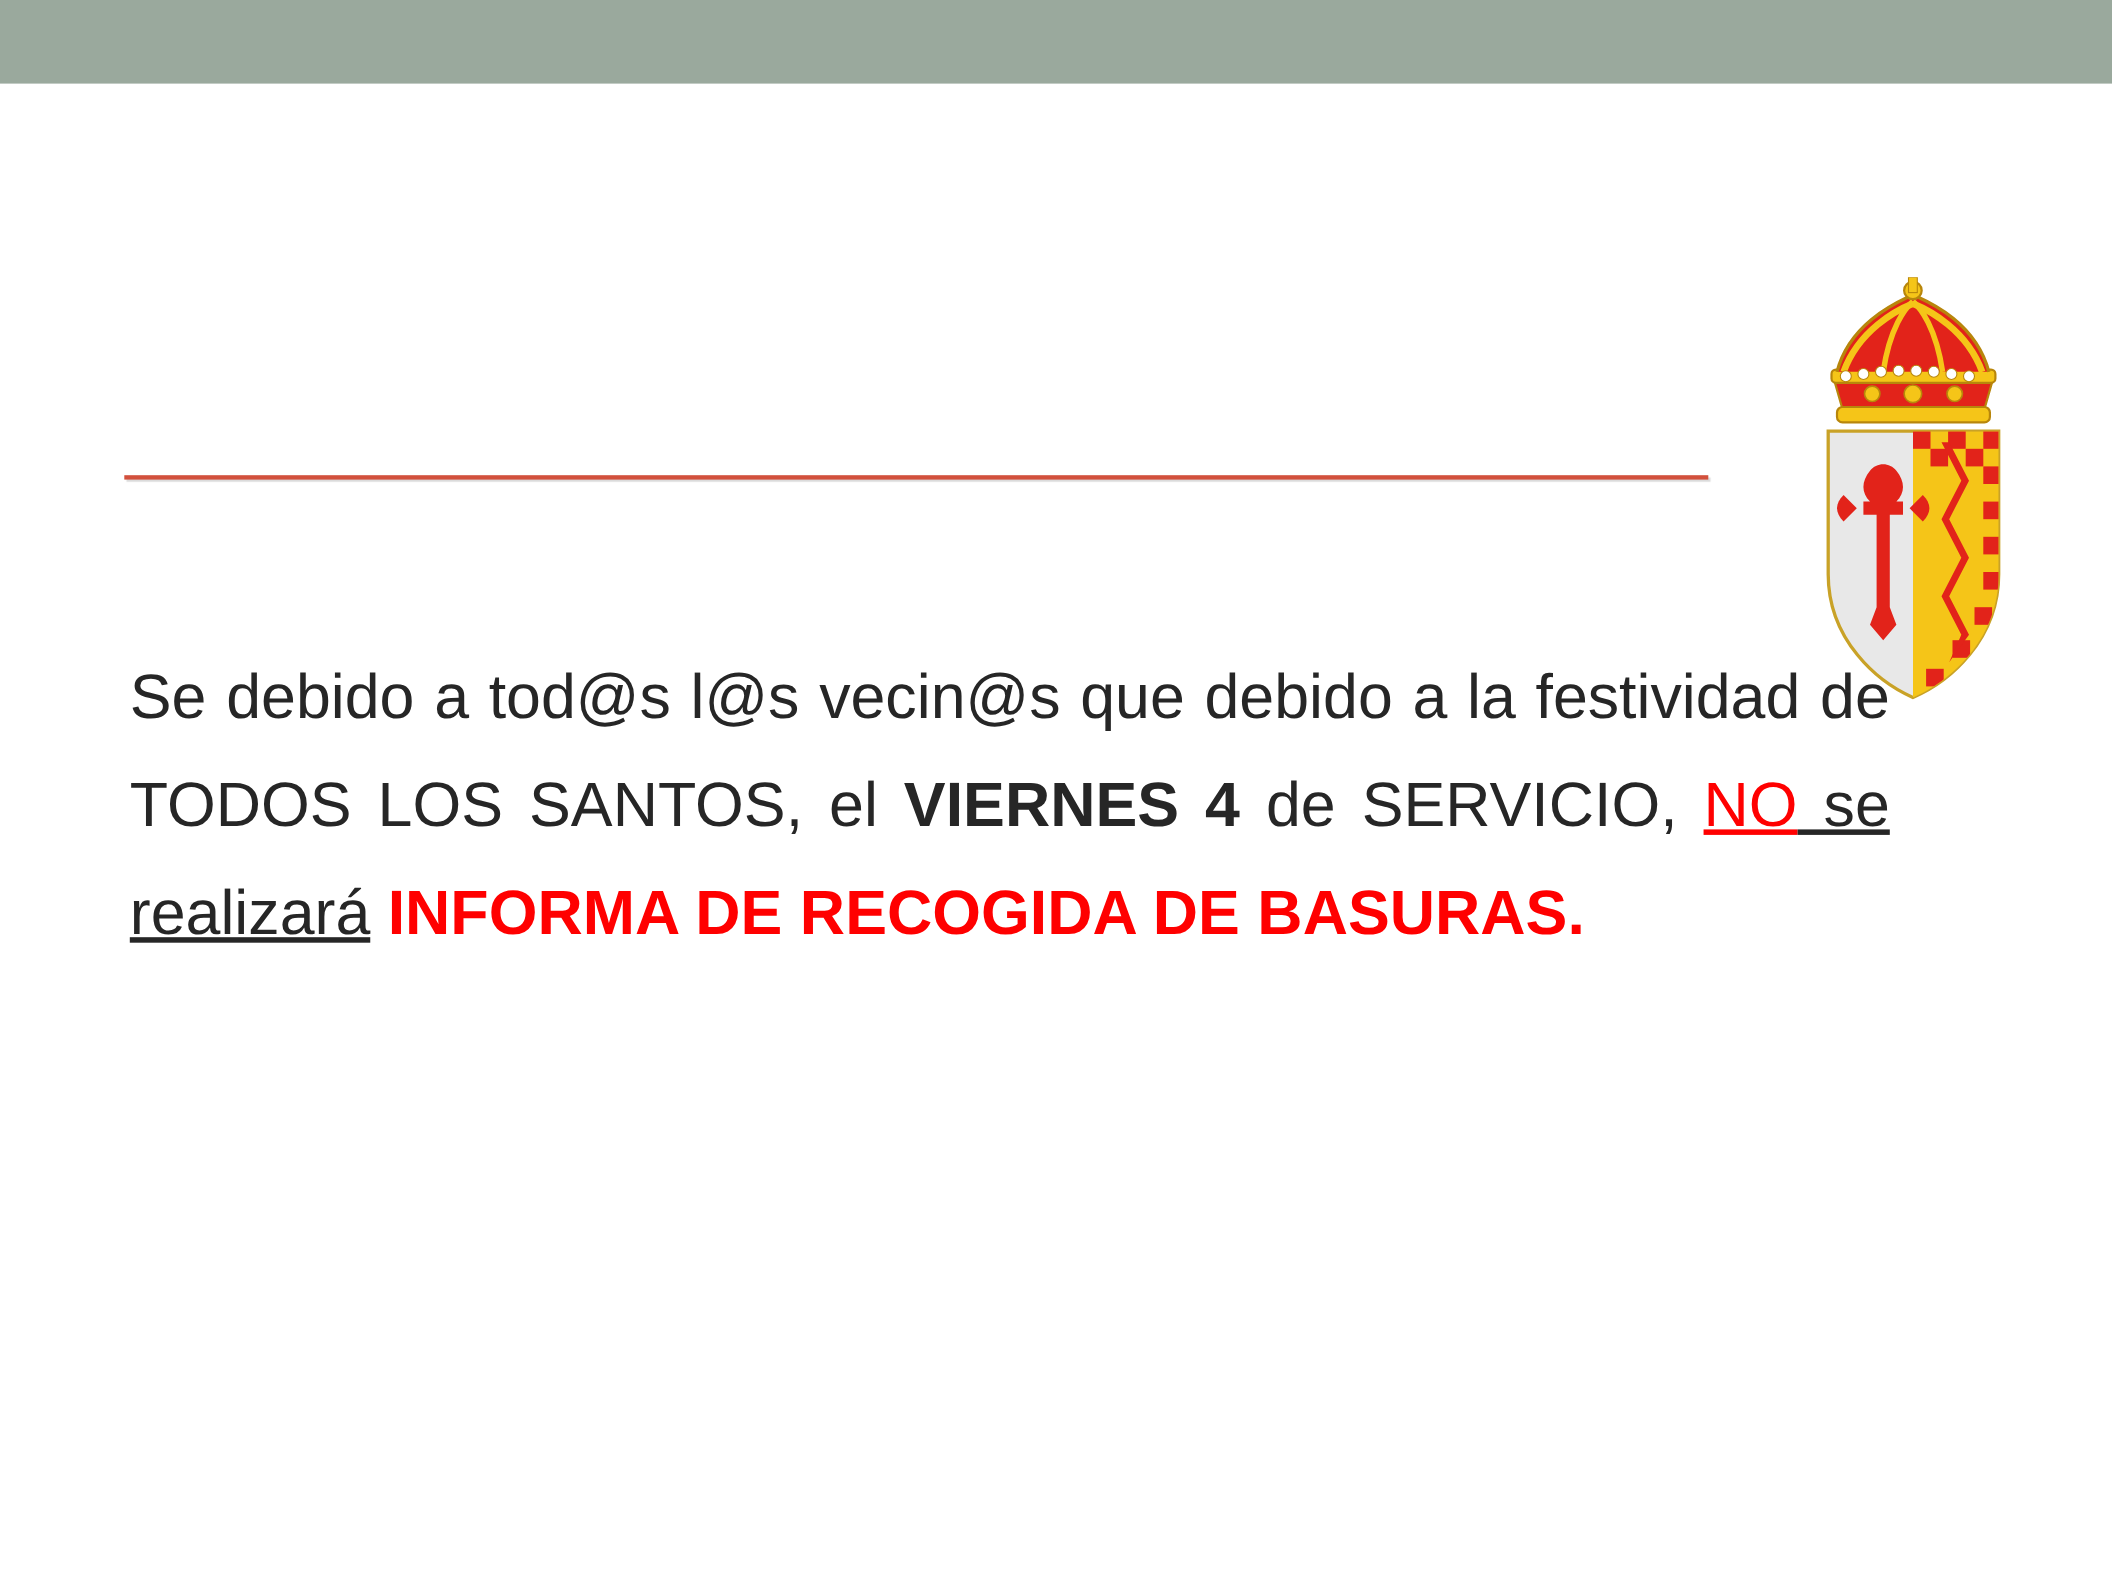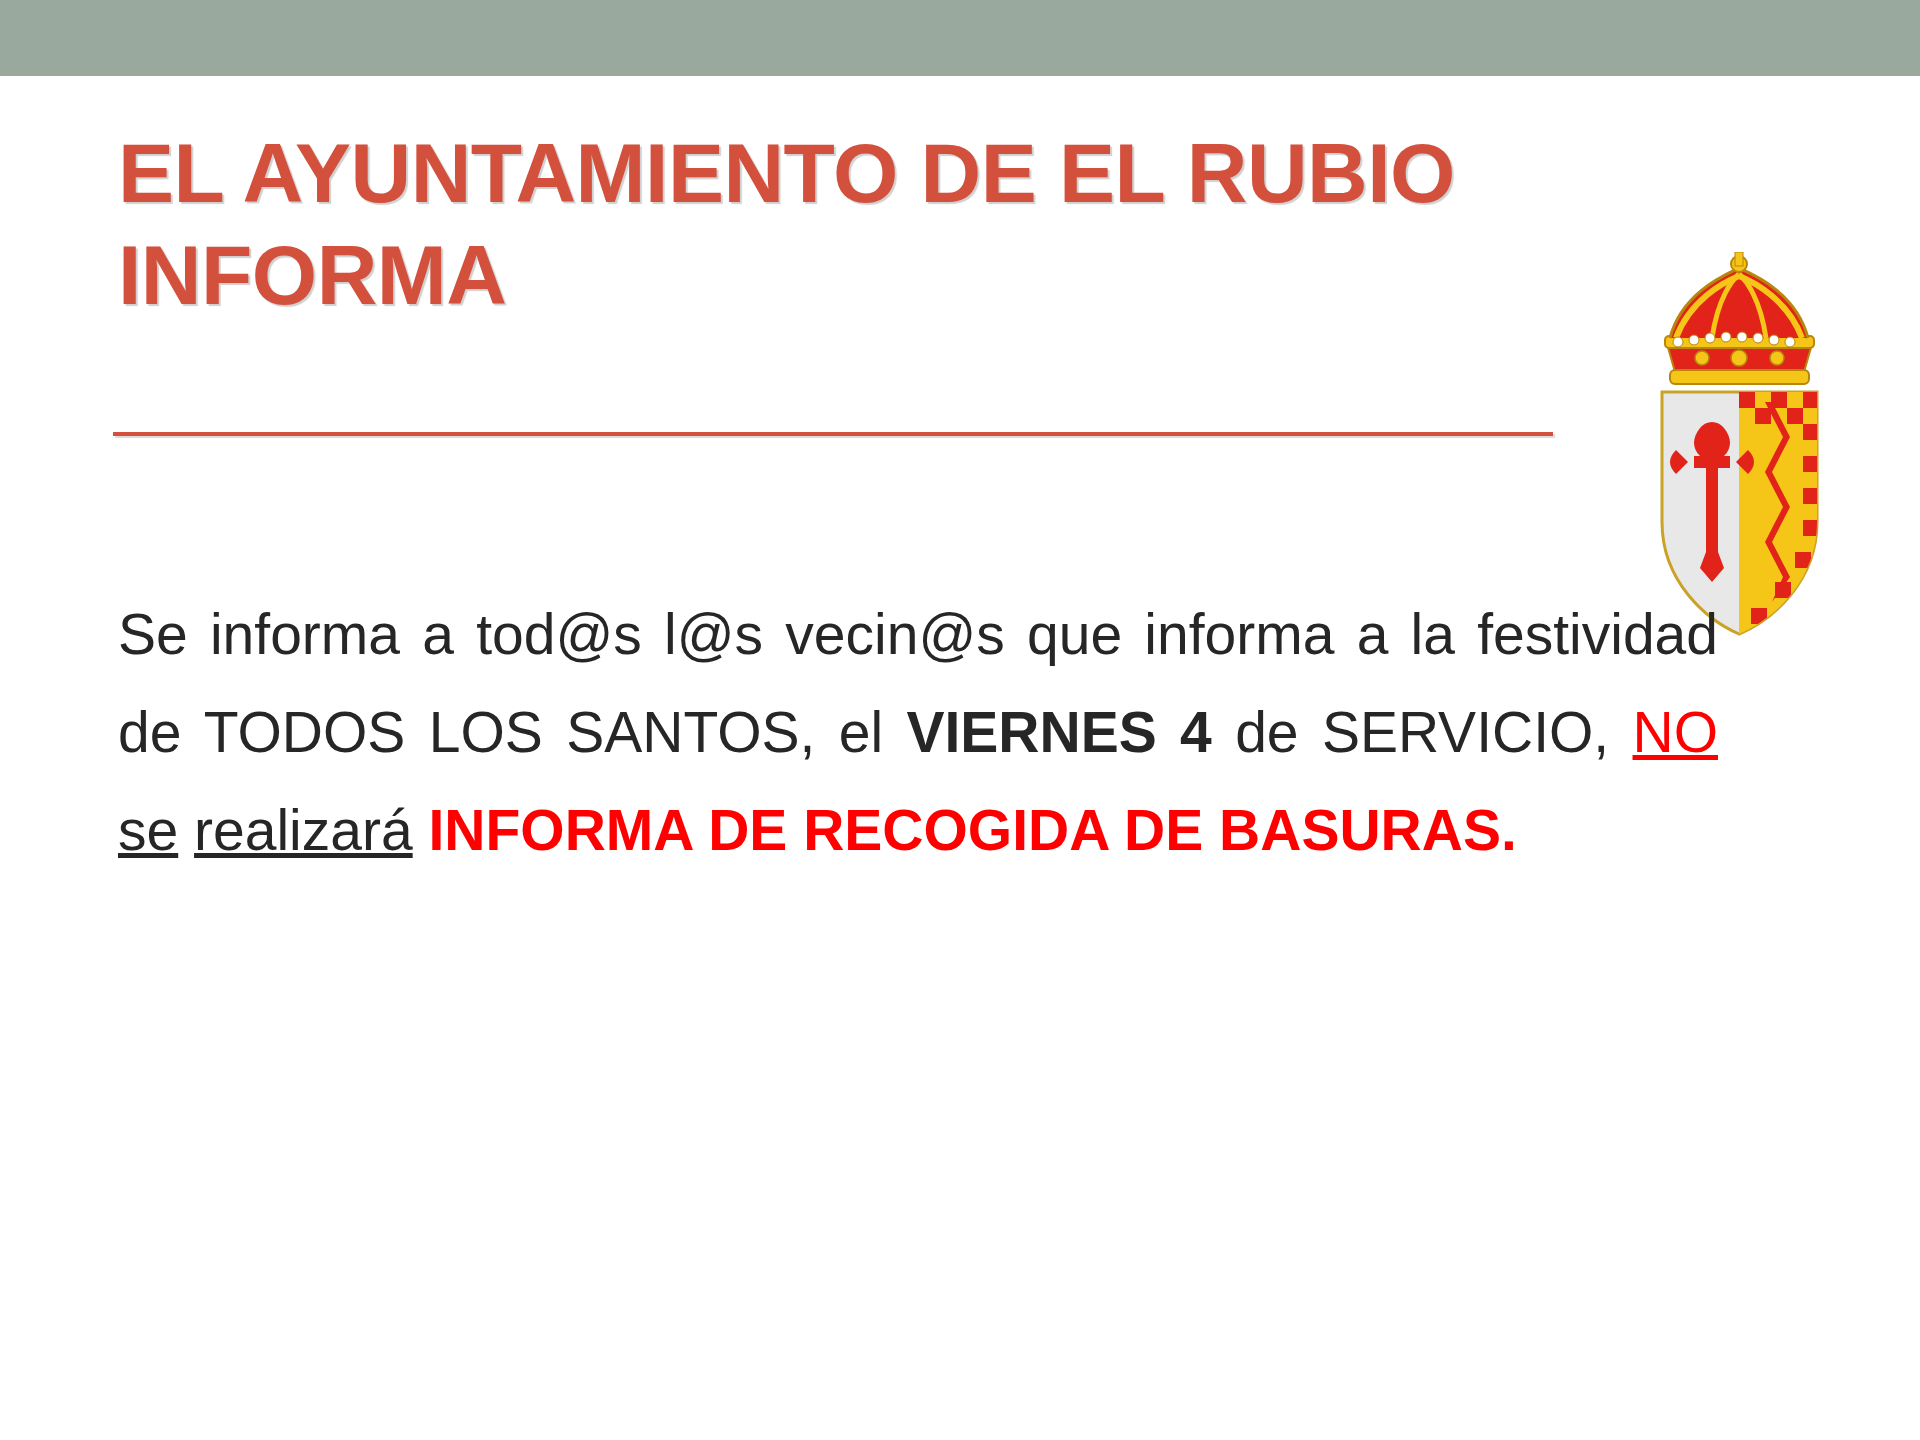--- a/index.html
+++ b/index.html
@@ -102,23 +102,20 @@
     text-align: right;
   }
 </style>
 </head>
 <body>
 
 <div class="slide">
 
   <div class="top-band"></div>
 
-  <div class="title-block">
-    <h1 class="title-text">EL AYUNTAMIENTO DE EL RUBIO INFORMA</h1>
-  </div>
 
   <div class="title-rule"></div>
 
   <div class="crest">
     <svg width="215" height="385" viewBox="0 0 215 385" xmlns="http://www.w3.org/2000/svg">
 
       <g>
 
         <path d="M35 92 L180 92 L172 120 L43 120 Z" fill="#e2231a" stroke="#b8860b" stroke-width="2"></path>
         <rect x="33" y="84" width="149" height="12" rx="4" fill="#f5c518" stroke="#b8860b" stroke-width="2"></rect>
@@ -180,17 +177,17 @@
                    L68 316 L80 330 L92 316 L86 300 L86 216 L98 216 L98 204 L92 204
                    C100 196, 100 186, 92 176 C86 168, 74 168, 68 176 Z"></path>
           <path d="M44 198 C 36 206, 36 214, 44 222 L56 210 Z"></path>
           <path d="M116 198 C 124 206, 124 214, 116 222 L104 210 Z"></path>
         </g>
       </g>
     </svg>
   </div>
 
   <div class="body-block">
-    <p class="body-par"><span class="lead">Se informa a tod@s l@s vecin@s que informa a la festividad de TODOS LOS SANTOS, el </span><span class="bold">VIERNES 4</span><span> de SERVICIO, </span><span class="red-under-bold">NO</span><span class="under"> se</span> <span class="under">realizará</span><span class="red-bold"> INFORMA DE RECOGIDA DE BASURAS.</span></p>
+    <p class="body-par"><span class="lead">Se debido a tod@s l@s vecin@s que debido a la festividad de TODOS LOS SANTOS, el </span><span class="bold">VIERNES 4</span><span> de SERVICIO, </span><span class="red-under-bold">NO</span><span class="under"> se</span> <span class="under">realizará</span><span class="red-bold"> INFORMA DE RECOGIDA DE BASURAS.</span></p>
   </div>
 
 
 </div>
 
 </body></html>

